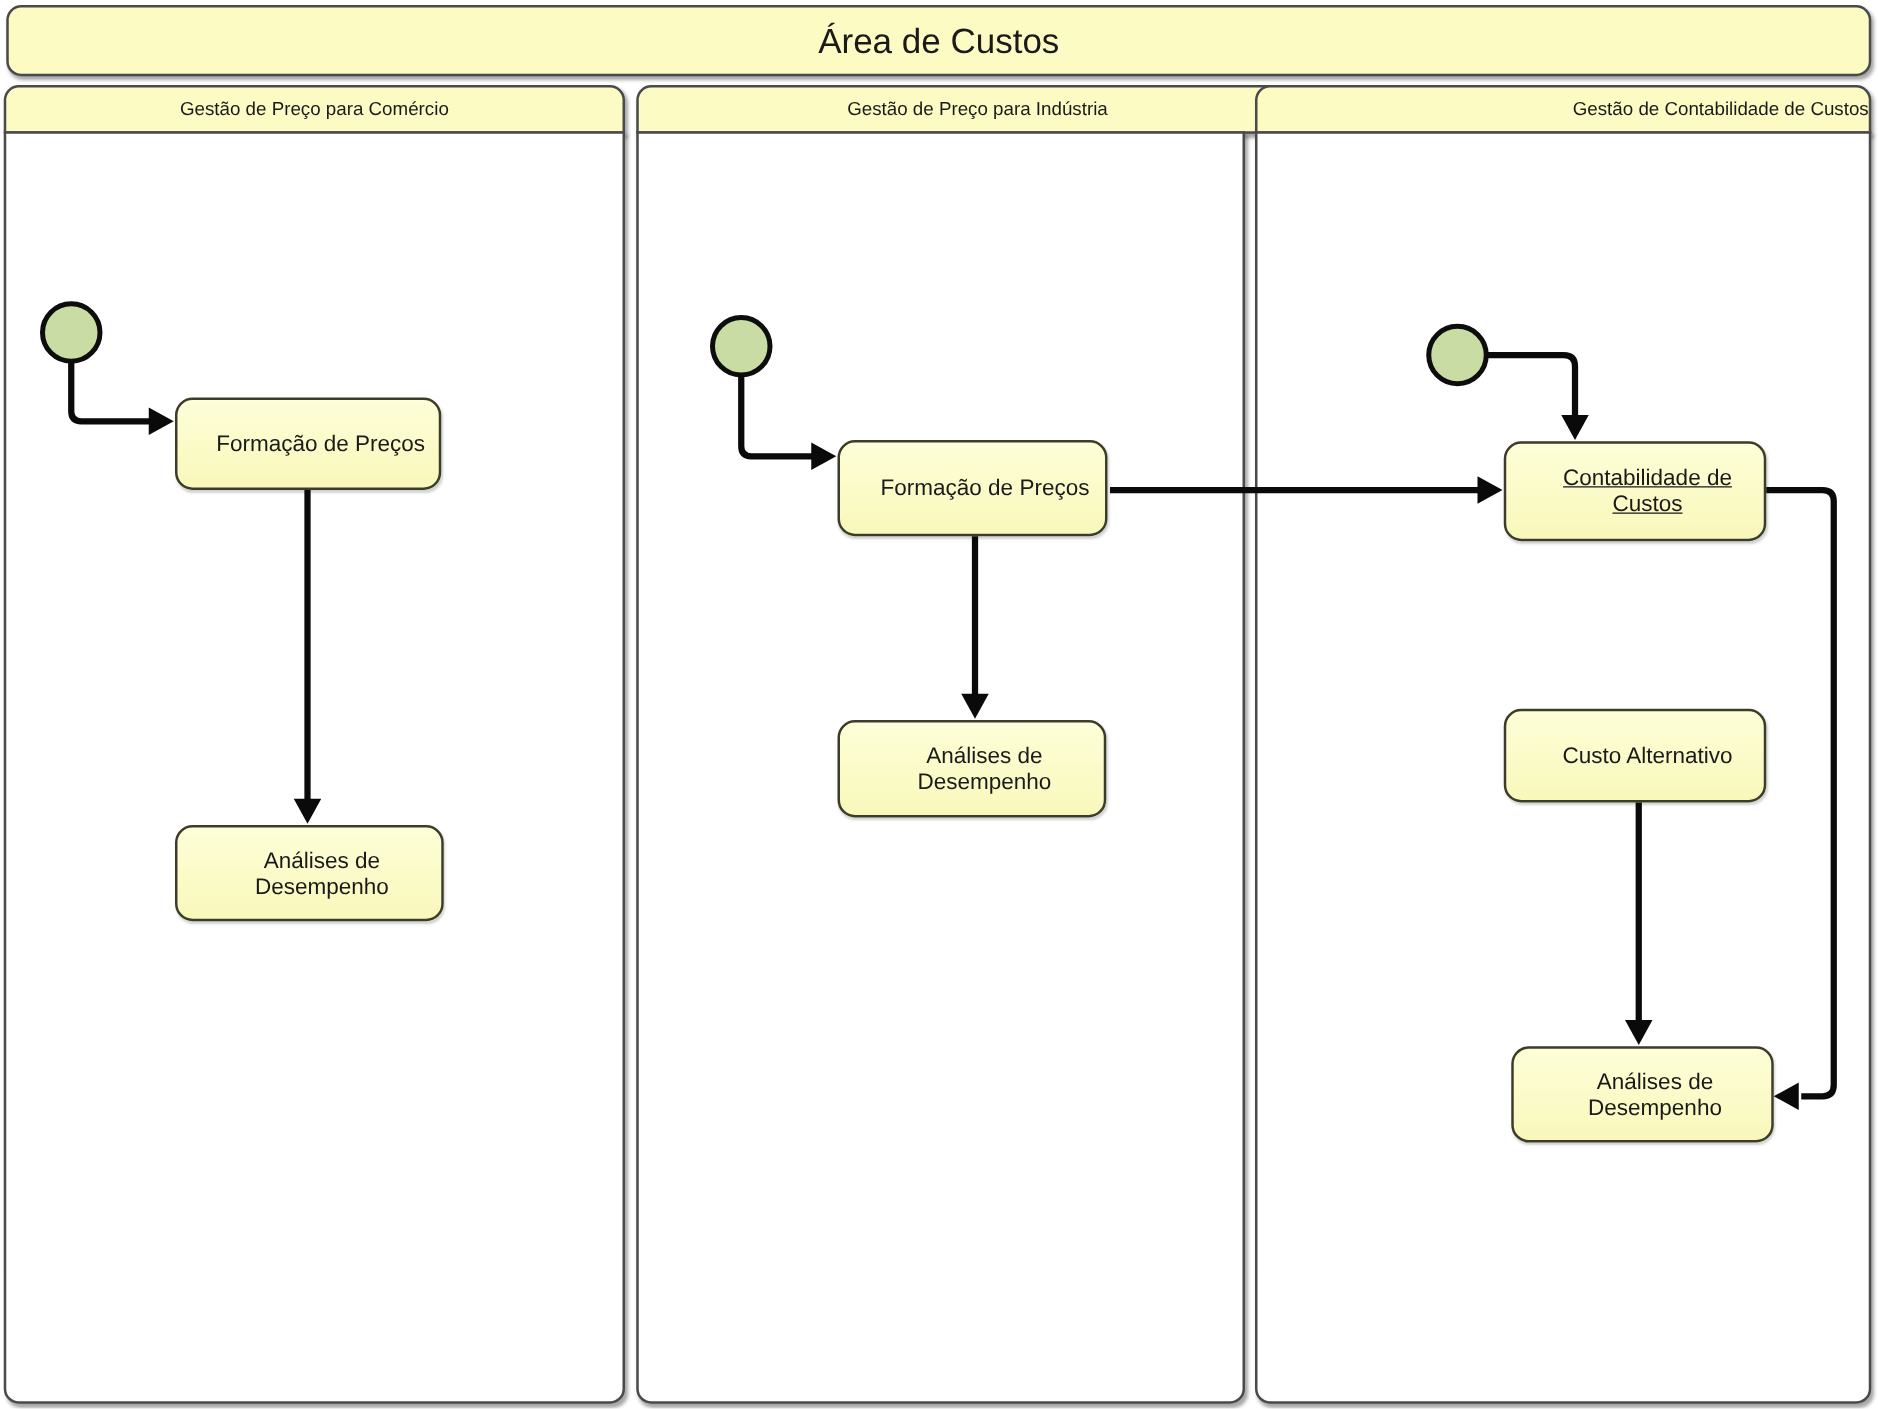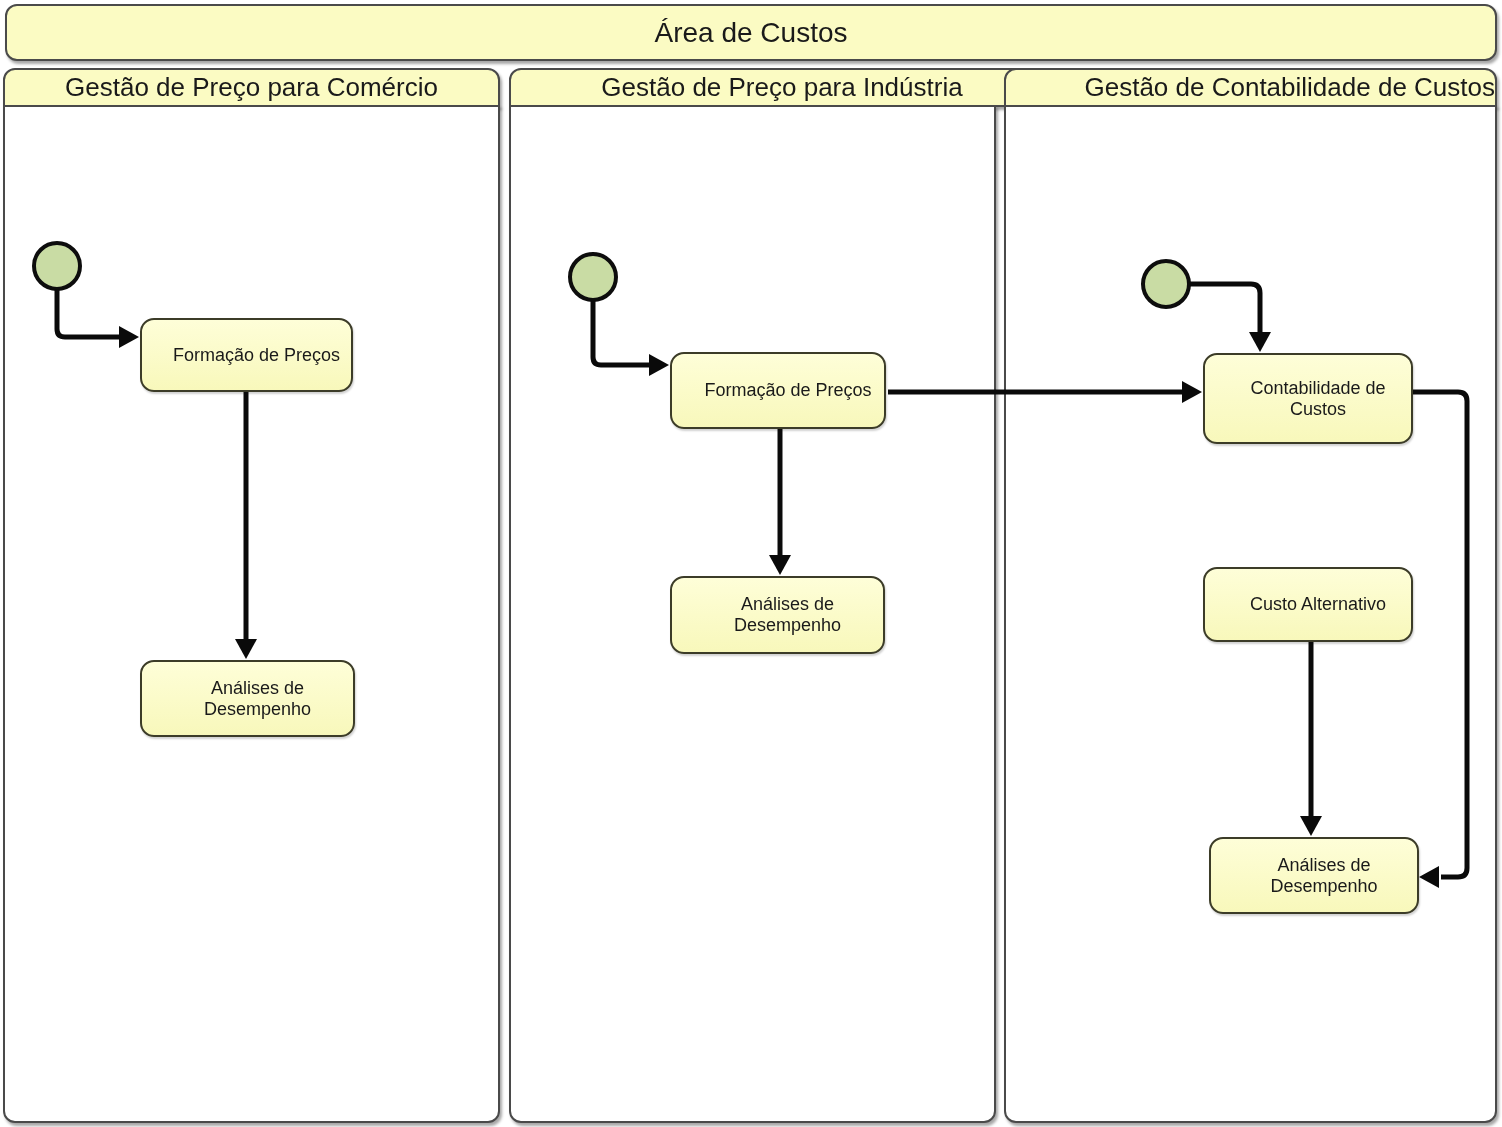--- a/index.html
+++ b/index.html
@@ -19,21 +19,21 @@
 
   .panel{
     position:absolute;
     background:var(--panel-fill);
     border:2px solid var(--lane-border);
     box-sizing:border-box;
     box-shadow:2px 3px 3px rgba(0,0,0,0.35);
     display:flex;align-items:center;justify-content:center;
   }
   .title-bar{left:5px;top:4px;width:1492px;height:57px;border-radius:12px;font-size:28px;}
-  .lane-header{height:39px;top:68px;border-radius:12px 12px 0 0;font-size:26px;}
+  .lane-header{height:39px;top:68px;border-radius:12px 12px 0 0;font-size:15px;}
   .lane-body{
     position:absolute;top:105px;height:1018px;
     background:var(--background);
     border:2px solid var(--lane-border);
     box-sizing:border-box;
     border-radius:0 0 12px 12px;
     box-shadow:2px 3px 3px rgba(0,0,0,0.35);
   }
   .node{
     position:absolute;
@@ -83,21 +83,21 @@
     <span>Análises de Desempenho</span>
   </div>
 
   <div class="node" style="left:670px;top:352px;width:216px;height:77px;">
     <span>Formação de Preços</span>
   </div>
   <div class="node" style="left:670px;top:576px;width:215px;height:78px;">
     <span>Análises de Desempenho</span>
   </div>
 
-  <div class="node" style="left:1203px;top:353px;width:210px;height:91px;">
+  <div class="node" style="left:1203px;top:353px;width:210px;height:80px;text-decoration:underline;">
     <span>Contabilidade de Custos</span>
   </div>
   <div class="node" style="left:1203px;top:567px;width:210px;height:75px;">
     <span>Custo Alternativo</span>
   </div>
   <div class="node" style="left:1209px;top:837px;width:210px;height:77px;">
     <span>Análises de Desempenho</span>
   </div>
 
   <svg class="flows" width="1502" height="1127" viewBox="0 0 1502 1127">

